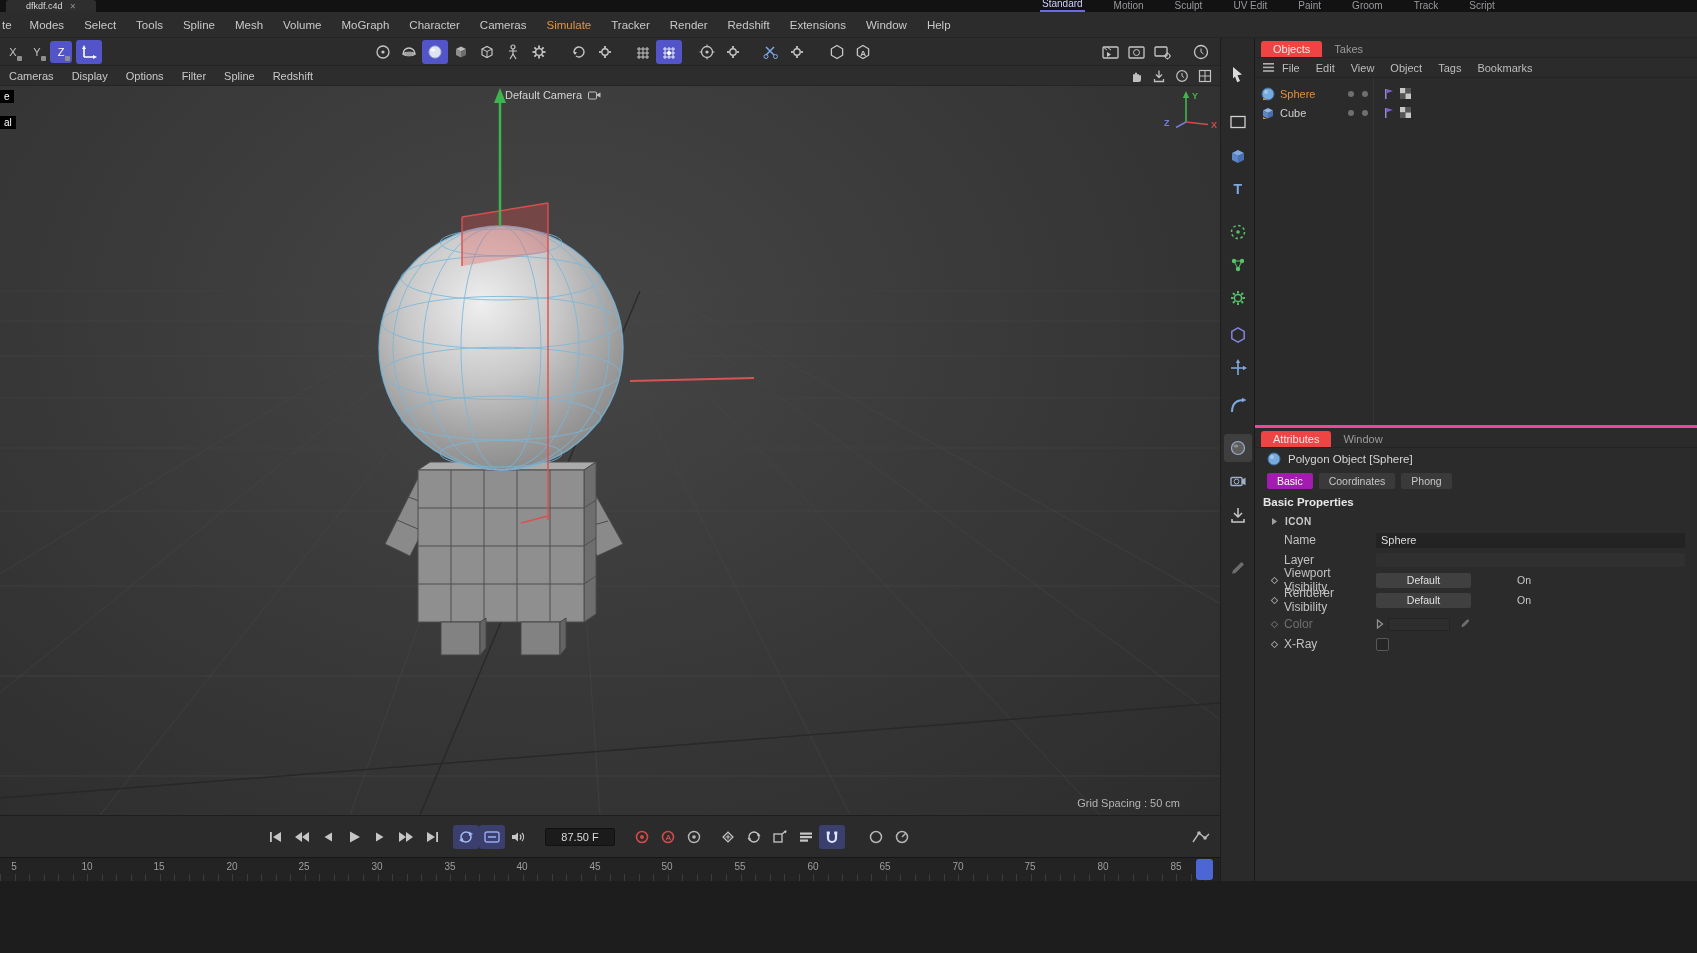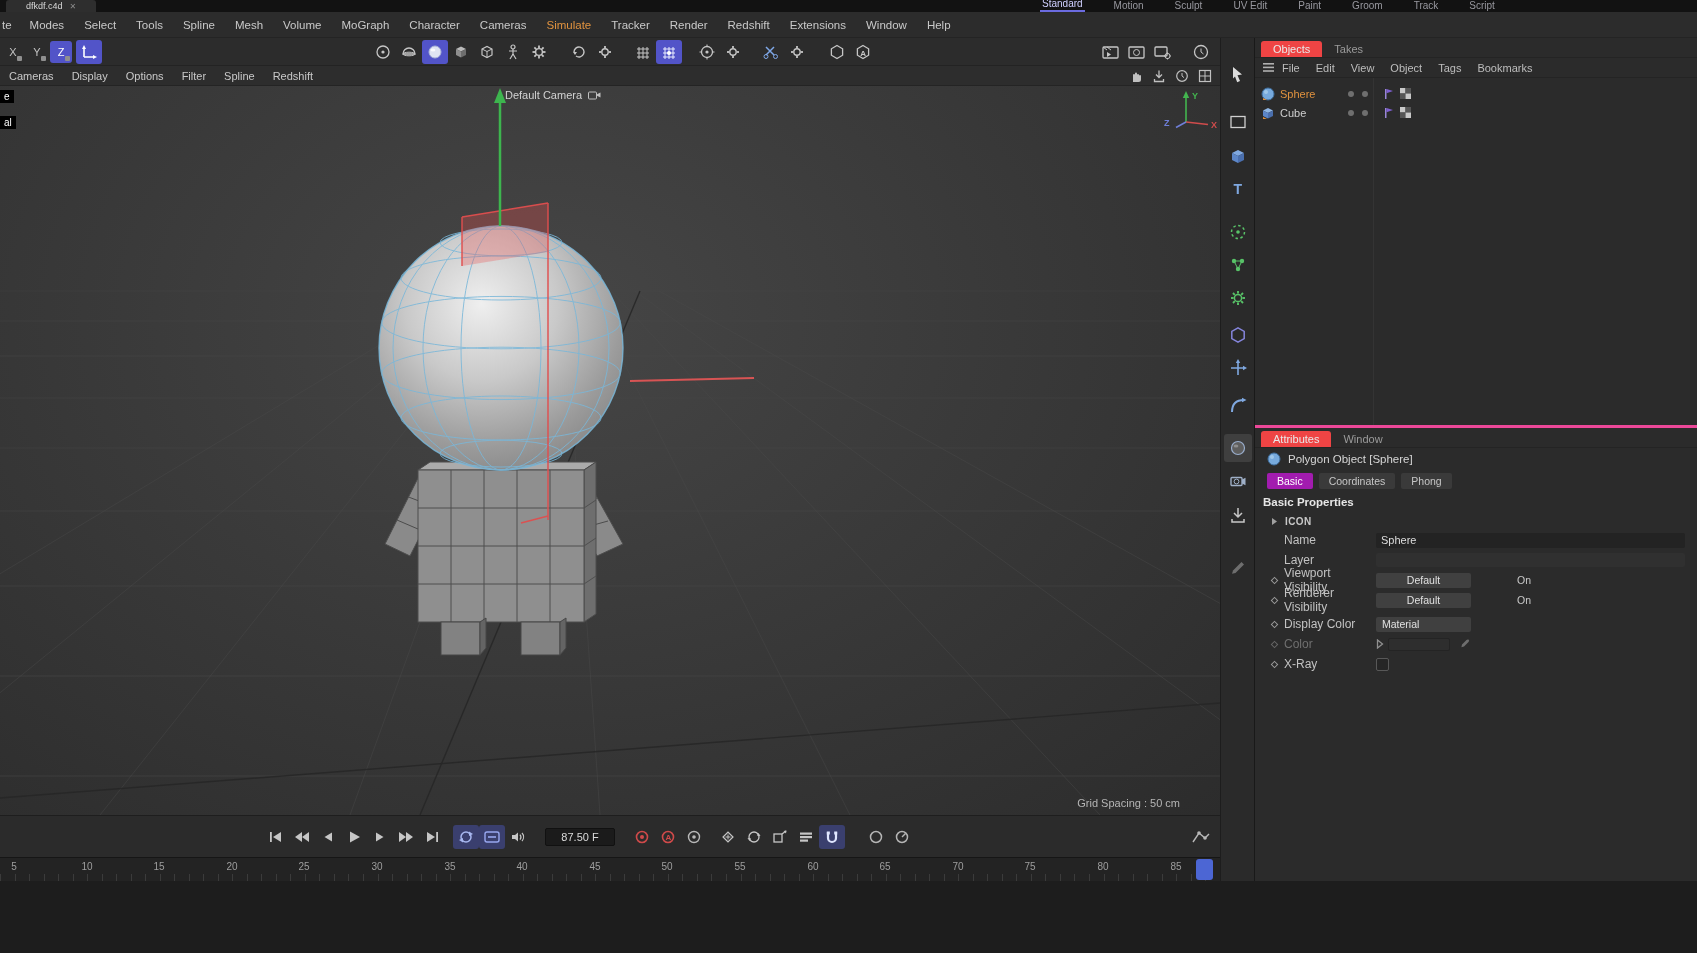--- a/index.html
+++ b/index.html
@@ -919,31 +919,20 @@
               <rect x="2.3" y="2.3" width="4.4" height="4.4" transform="rotate(45 4.5 4.5)" fill="none" stroke="#9a9a9a"></rect>
             </svg>
           </span>
         <span class="flabel">Renderer Visibility</span>
         <span class="fval">
           <span class="btnval">Default</span>
           <span class="state-on">On</span>
         </span>
       </div>
       <div class="gap4"></div>
-      <div class="frow">
-        <span class="fkey">
-            <svg width="9" height="9">
-              <rect x="2.3" y="2.3" width="4.4" height="4.4" transform="rotate(45 4.5 4.5)" fill="none" stroke="#9a9a9a"></rect>
-            </svg>
-          </span>
-        <span class="flabel">Display Color</span>
-        <span class="fval">
-            <span class="btnval leftal">Material</span>
-          </span>
-      </div>
       <div class="frow disabled">
         <span class="fkey">
             <svg width="9" height="9">
               <rect x="2.3" y="2.3" width="4.4" height="4.4" transform="rotate(45 4.5 4.5)" fill="none" stroke="#666"></rect>
             </svg>
           </span>
         <span class="flabel">Color</span>
         <span class="fval">
           <svg width="8" height="10" style="margin-right:4px">
               <polygon points="1.5,1 6.5,5 1.5,9" fill="none" stroke="#909090" stroke-width="1.3"></polygon>

